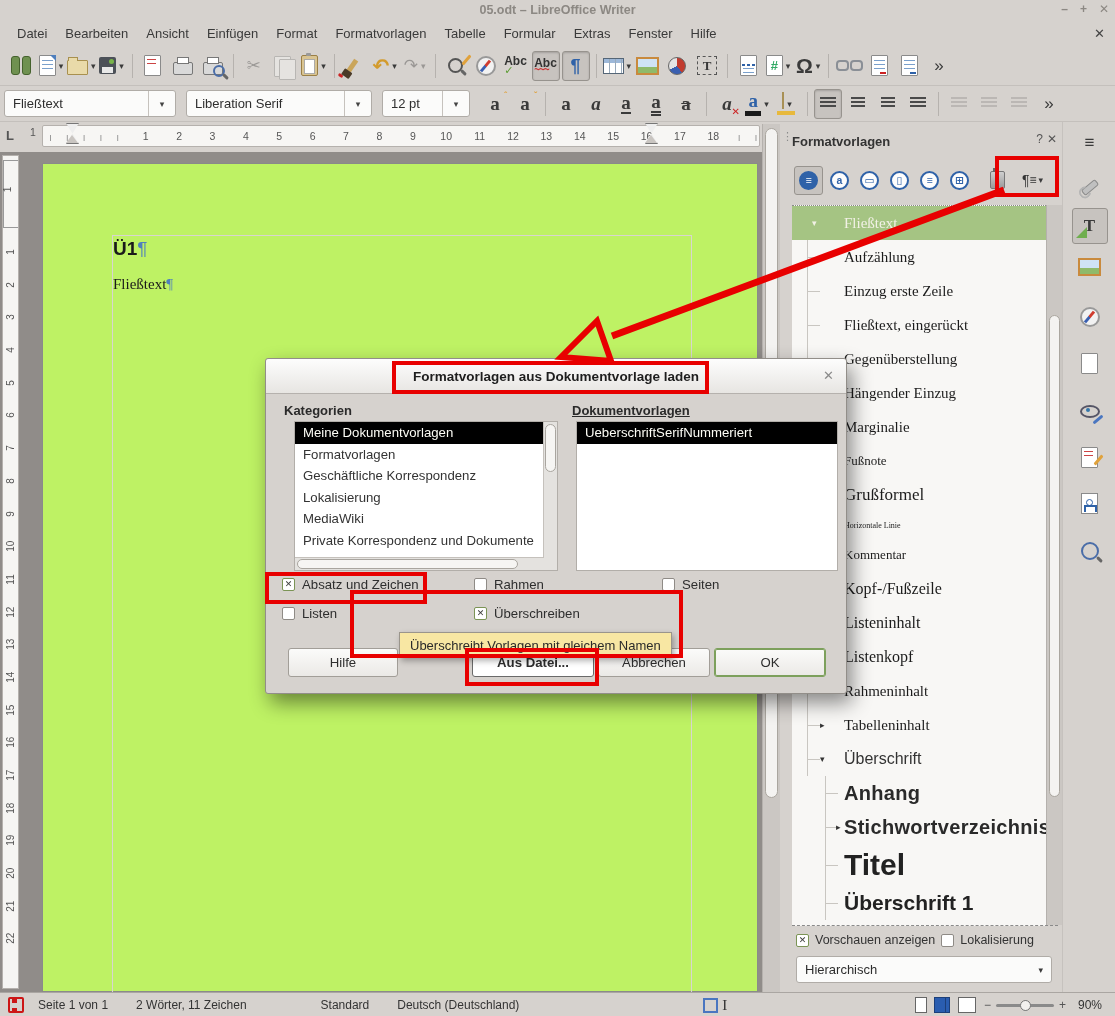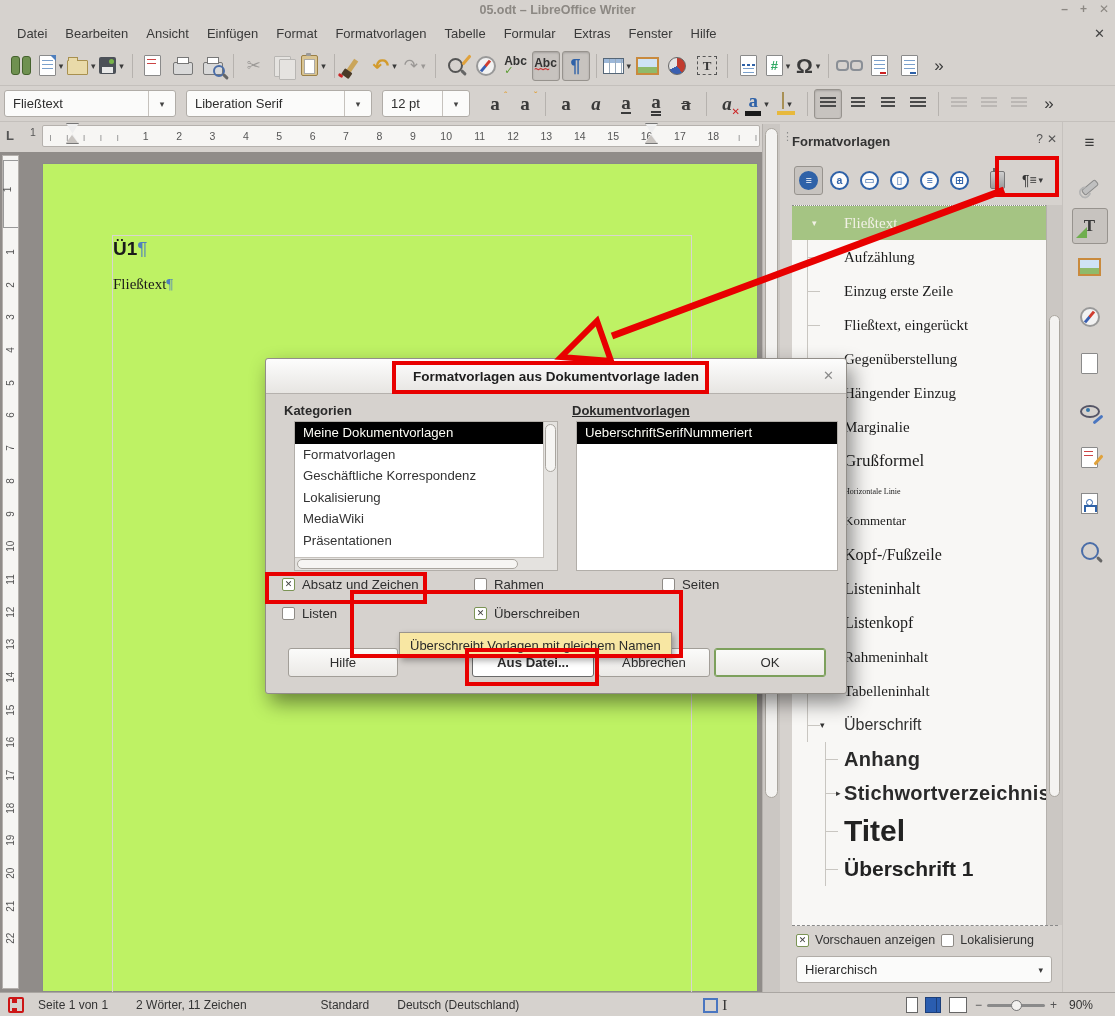--- a/index.html
+++ b/index.html
@@ -184,21 +184,21 @@
   .selmode .sq{width:11px;height:11px;border:2px solid #4a76c0;}
   .selmode .ib{font-family:"Liberation Serif",serif;font-size:15px;color:#333;}
   .viewicons{display:flex;align-items:center;gap:7px;margin-left:auto;}
   .vp{width:10px;height:14px;border:1px solid #666;background:#fff;}
   .vp.two{background:#2a5db0;border-color:#1c3f7a;box-shadow:4px 0 0 -1px #2a5db0,4px 0 0 0 #1c3f7a;margin-right:5px;}
   .vp.book{width:16px;background:linear-gradient(to right,#fff 0 48%,#888 48% 52%,#fff 52% 100%);}
   .zoomer{display:flex;align-items:center;gap:5px;margin:0 8px;color:#555;}
   .ztrack{width:58px;height:3px;background:#8a8a8a;position:relative;border-radius:2px;}
   .ztrack::before{content:"";position:absolute;left:50%;top:-4px;width:1.5px;height:11px;background:#8a8a8a;}
   .zthumb{position:absolute;left:42%;top:-4px;width:9px;height:9px;border-radius:50%;background:#f2f1ef;border:1px solid #777;}
-  .zoomval{margin-right:22px;margin-left:4px;}
+  .zoomval{margin-right:13px;margin-left:4px;}
 
   
   .dialog{position:absolute;left:265px;top:358px;width:580px;height:334px;background:#d6d2ce;border:1px solid #928e89;border-radius:3px;box-shadow:5px 9px 20px rgba(0,0,0,.45);z-index:10;}
   .dlg-title{height:34px;background:linear-gradient(#fdfdfd,#e7e5e2);border-bottom:1px solid #b5b1ad;border-radius:3px 3px 0 0;display:flex;align-items:center;justify-content:center;font-weight:bold;font-size:13.5px;color:#1e1e1e;position:relative;}
   .dlg-close{position:absolute;right:12px;top:9px;color:#8a8a8a;font-size:13px;font-weight:bold;}
   .dlg-label{position:absolute;font-weight:bold;color:#2a2a2a;}
   .lbl-cat{left:18px;top:44px;}
   .lbl-tpl{left:306px;top:44px;text-decoration:underline;}
   .listbox{position:absolute;top:62px;height:150px;background:#fff;border:1px solid #b2aea9;overflow:hidden;box-sizing:border-box;}
   .lb-cat{left:28px;width:264px;}
@@ -608,20 +608,26 @@
           <span class="exp"></span>
         </span>
       <span class="slabel">Hängender Einzug</span>
     </div>
       <div class="srow s-serif">
       <span class="gut">
           <span class="exp"></span>
         </span>
       <span class="slabel">Marginalie</span>
     </div>
+      <div class="srow s-serif-sm">
+      <span class="gut">
+          <span class="exp"></span>
+        </span>
+      <span class="slabel">Fußnote</span>
+    </div>
       <div class="srow s-serif-lg">
       <span class="gut">
           <span class="exp"></span>
         </span>
       <span class="slabel">Grußformel</span>
     </div>
       <div class="srow s-tiny">
       <span class="gut">
           <span class="exp"></span>
         </span>
@@ -782,21 +788,20 @@
     <span class="dlg-label lbl-cat">Kategorien</span>
     <span class="dlg-label lbl-tpl">Dokumentvorlagen</span>
     <div class="listbox lb-cat">
       <div style="margin-right:13px;">
 
       <div class="lrow sel">Meine Dokumentvorlagen</div>
           <div class="lrow">Formatvorlagen</div>
           <div class="lrow">Geschäftliche Korrespondenz</div>
           <div class="lrow">Lokalisierung</div>
           <div class="lrow">MediaWiki</div>
-          <div class="lrow">Präsentationen</div>
           <div class="lrow">Private Korrespondenz und Dokumente</div>
         </div>
       <span class="lb-vscroll">
           <span class="thumb"></span>
         </span>
       <span class="lb-hscroll">
           <span class="thumb"></span>
         </span>
     </div>
     <div class="listbox lb-tpl">

